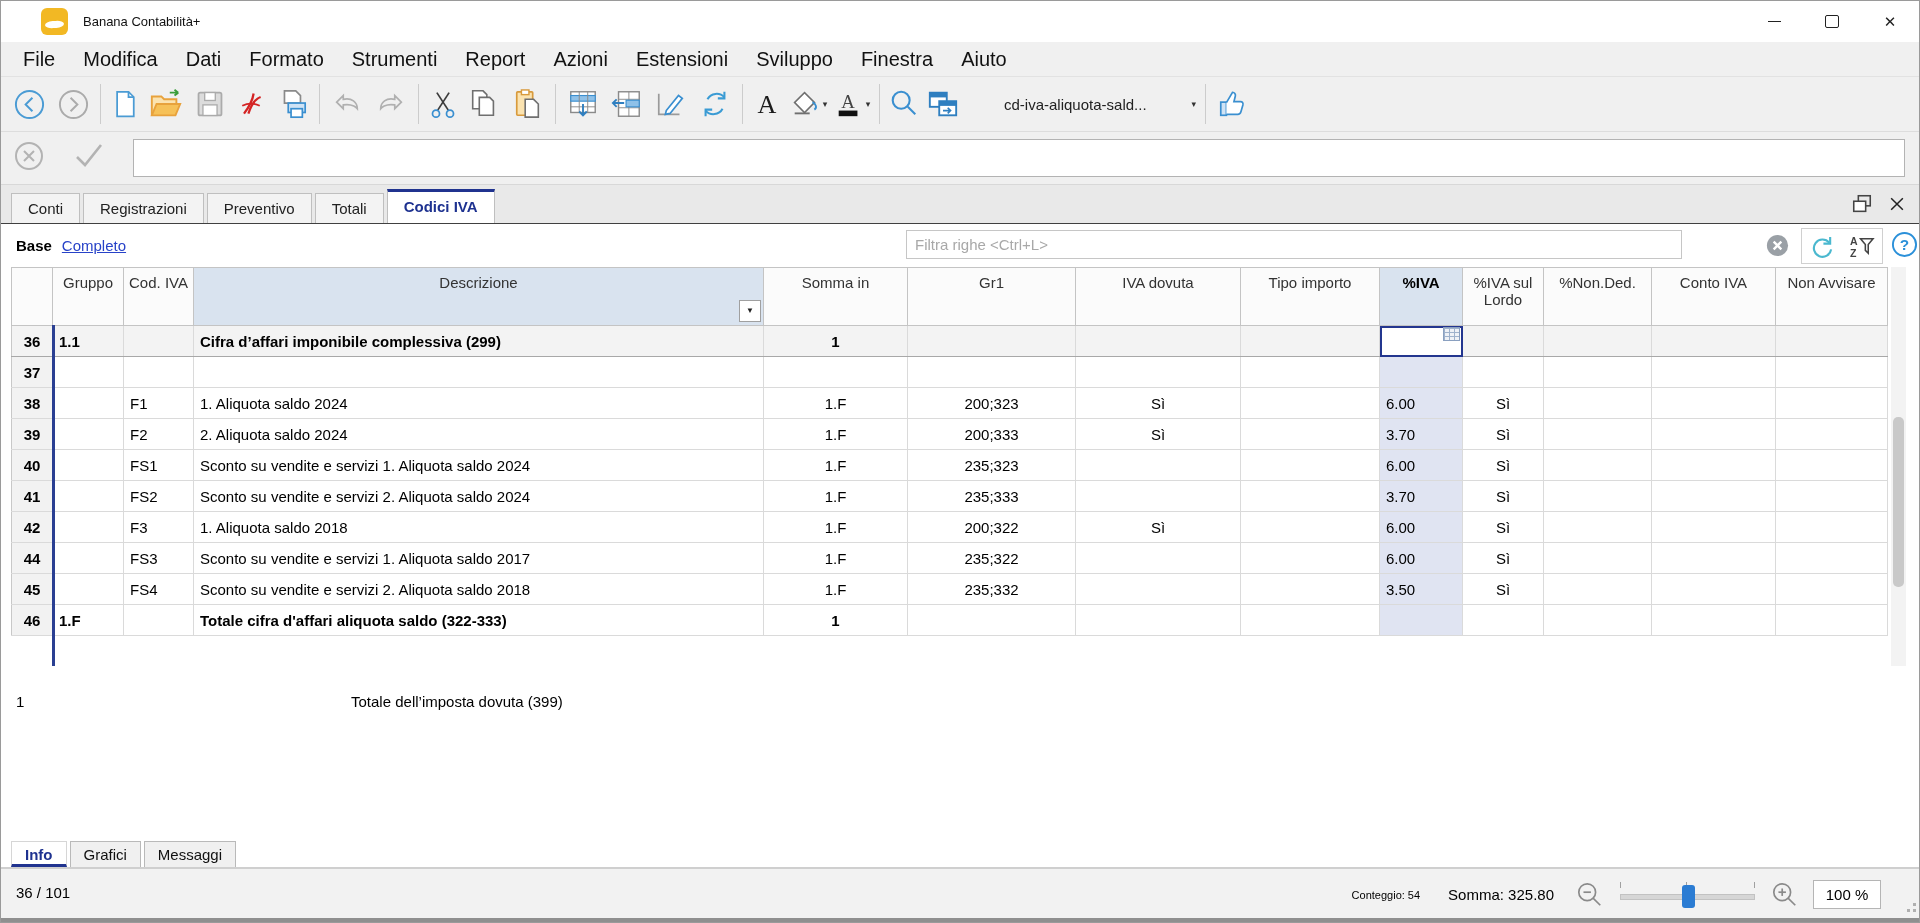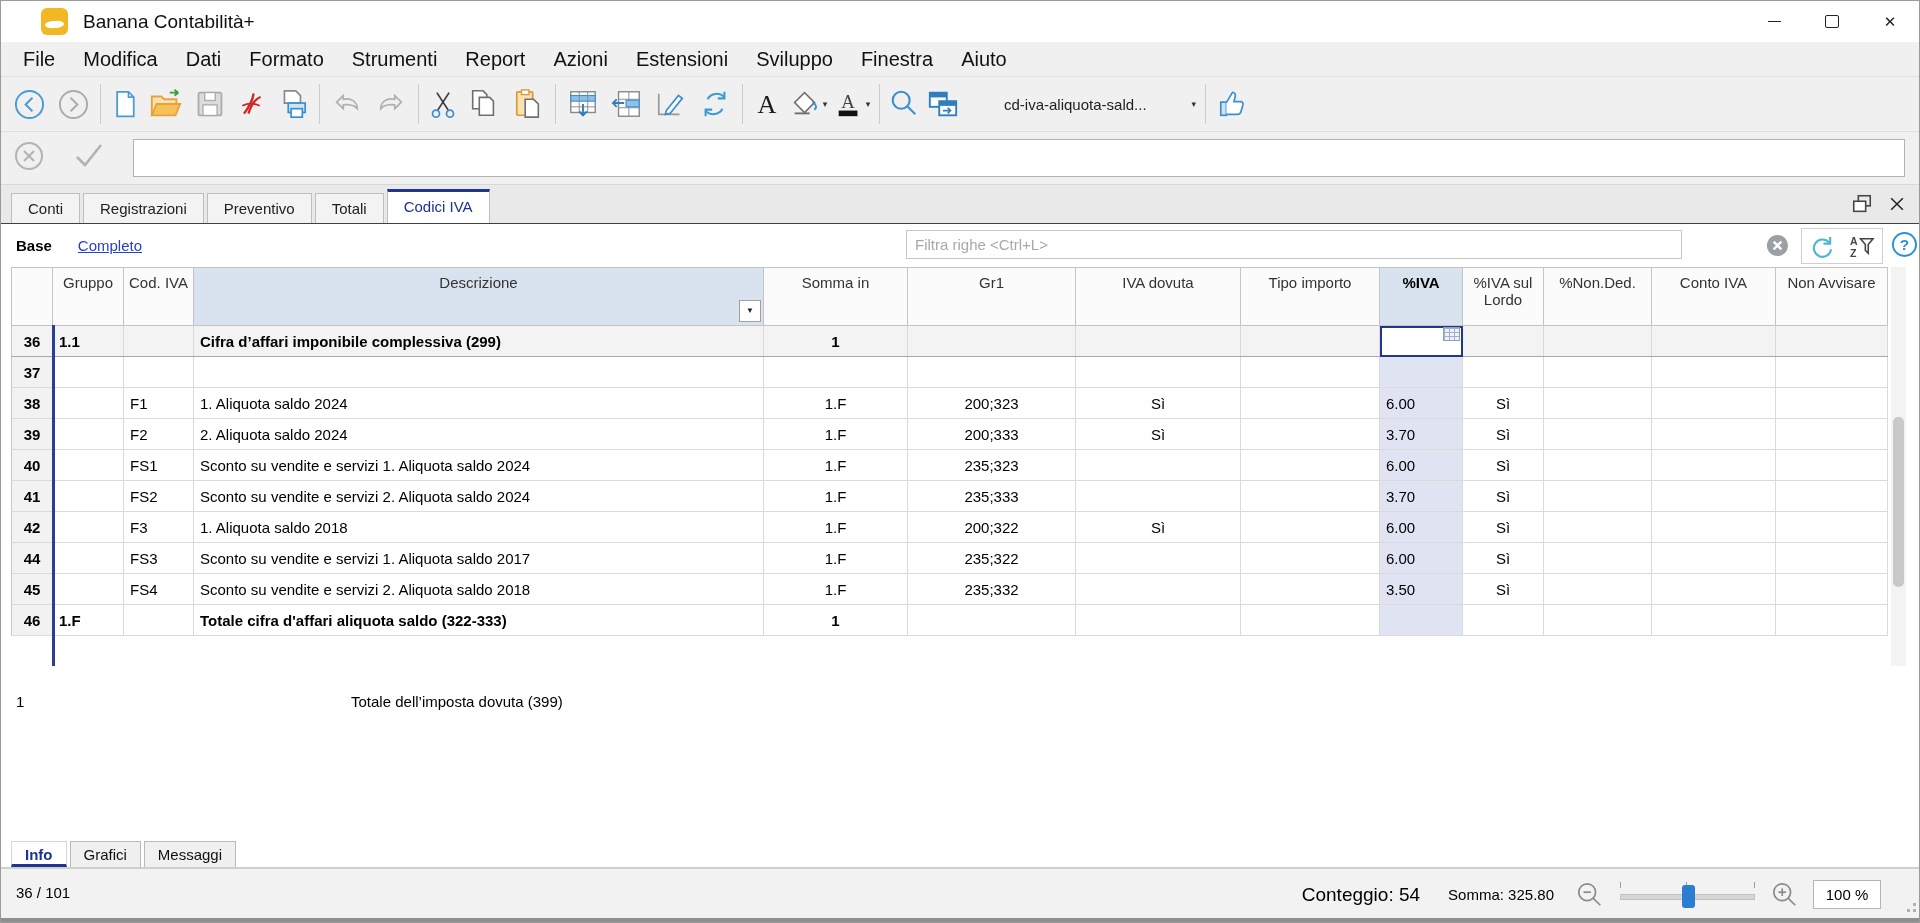--- a/index.html
+++ b/index.html
@@ -5,21 +5,21 @@
   html,body{margin:0;padding:0;background:#cfcfcf;}
   .window{position:relative;width:1920px;height:923px;background:#ffffff;
     font-family:"Liberation Sans",sans-serif;border:1px solid #9a9a9a;box-sizing:border-box;overflow:hidden;}
 
   
   .titlebar{position:absolute;left:0;top:0;width:100%;height:41px;background:#fff;
     border-bottom:1px solid #e4e4e4;display:flex;align-items:center;}
   .logo{position:relative;width:27px;height:27px;margin-left:40px;border-radius:6px;background:#f2b824;}
   .logo::after{content:'';position:absolute;left:4px;top:13px;width:19px;height:7px;background:#fff;
     border-radius:50%/60%;transform:rotate(-4deg);}
-  .title-text{margin-left:15px;font-size:19px;color:#111;}
+  .title-text{margin-left:15px;font-size:13px;color:#111;}
   .win-controls{position:absolute;right:0;top:0;height:41px;display:flex;}
   .win-btn{width:58px;height:41px;display:flex;align-items:center;justify-content:center;color:#222;}
   .wc-min{width:13px;height:1.5px;background:#222;}
   .wc-max{width:12px;height:11px;border:1.5px solid #222;border-radius:2px;}
   .wc-close{font-size:15px;line-height:1;}
 
   
   .menubar{position:absolute;left:0;top:41px;width:100%;height:35px;background:#f0f0f0;
     display:flex;align-items:center;padding-left:8px;box-sizing:border-box;border-bottom:1px solid #e2e2e2;}
   .menu-item{padding:0 14px;font-size:20px;color:#111;}
@@ -41,26 +41,26 @@
   .edit-accept{margin-left:26px;flex:none;}
   .edit-input{margin-left:28px;margin-right:14px;flex:1;height:36px;background:#fff;
     border:1px solid #b3b3b3;font-size:15px;padding:0 8px;outline:none;}
 
   
   .tabstrip{position:absolute;left:0;top:184px;width:100%;height:39px;background:#e9e9e9;
     border-bottom:1px solid #404040;display:flex;align-items:flex-end;padding-left:10px;box-sizing:border-box;}
   .ttab{height:30px;line-height:30px;padding:0 16px;background:#f3f3f3;border:1px solid #bfbfbf;
     border-bottom:none;margin-right:3px;font-size:15px;color:#222;box-sizing:border-box;}
   .ttab.active{background:#fff;border-top:3px solid #20338f;height:34px;line-height:30px;
-    font-weight:normal;color:#1e3290;}
+    font-weight:bold;color:#1e3290;}
   .tabstrip-icons{position:absolute;right:12px;top:8px;display:flex;gap:14px;align-items:center;}
 
   
   .viewbar{position:absolute;left:0;top:223px;width:100%;height:43px;background:#fff;}
-  .view-links{position:absolute;left:15px;top:0;height:43px;display:flex;align-items:center;gap:26px;}
+  .view-links{position:absolute;left:15px;top:0;height:43px;display:flex;align-items:center;gap:10px;}
   .view-base{font-size:15px;font-weight:bold;color:#000;}
   .view-link{font-size:15px;color:#2742c8;text-decoration:underline;}
   .filter-input{position:absolute;left:905px;top:6px;width:776px;height:29px;border:1px solid #c6c6c6;
     font-size:15px;padding:0 8px;box-sizing:border-box;outline:none;color:#333;}
   .filter-input::placeholder{color:#a8a8a8;}
   .vb-clear{position:absolute;left:1764px;top:9px;}
   .vb-group{position:absolute;left:1800px;top:4px;width:80px;height:34px;background:#fff;
     border:1px solid #d0d0d0;display:flex;align-items:center;justify-content:space-around;}
   .vb-help{position:absolute;left:1890px;top:7px;}
 
@@ -102,21 +102,21 @@
   .btab{height:26px;line-height:25px;padding:0 13px;font-size:15px;color:#111;background:#f0f0f0;
     border:1px solid #b9b9b9;border-bottom:none;margin-right:3px;box-sizing:border-box;}
   .btab.active{background:#fff;font-weight:bold;color:#1e3290;border:1px solid #d6d6d6;
     border-bottom:3px solid #20338f;}
 
   
   .statusbar{position:absolute;left:0;top:867px;width:100%;height:51px;background:#f2f2f2;
     border-top:1px solid #cfcfcf;box-sizing:border-box;}
   .status-pos{position:absolute;left:15px;top:15px;font-size:15px;color:#000;}
   .status-right{position:absolute;right:38px;top:0;height:51px;display:flex;align-items:center;}
-  .st-count{font-size:19px;color:#000;margin-right:28px;}
+  .st-count{font-size:11px;color:#000;margin-right:28px;}
   .st-sum{font-size:15px;color:#000;margin-right:22px;}
   .slider{position:relative;width:135px;height:26px;margin:0 16px;}
   .slider .track{position:absolute;left:0;right:0;top:12px;height:4px;background:#d6d6d6;border:1px solid #c2c2c2;}
   .slider .tick{position:absolute;top:0;width:1px;height:6px;background:#a0a0a0;}
   .slider .handle{position:absolute;top:3px;left:62px;width:13px;height:23px;background:#2b7cd3;border-radius:3px;}
   .zoom-value{width:66px;height:27px;background:#fff;border:1px solid #b5b5b5;font-size:15px;
     display:flex;align-items:center;justify-content:center;margin-left:14px;}
   .grip{position:absolute;right:3px;bottom:7px;width:14px;height:14px;}
   .grip i{position:absolute;width:3px;height:3px;background:#b0b0b0;}
   .bottom-edge{position:absolute;left:0;bottom:0;width:100%;height:4px;background:#8f8f8f;}

